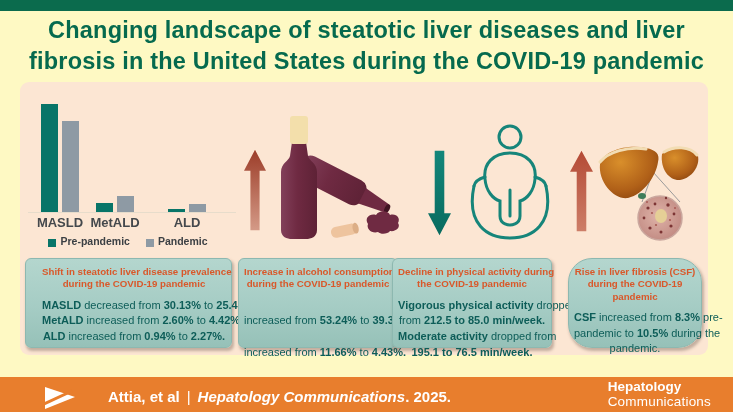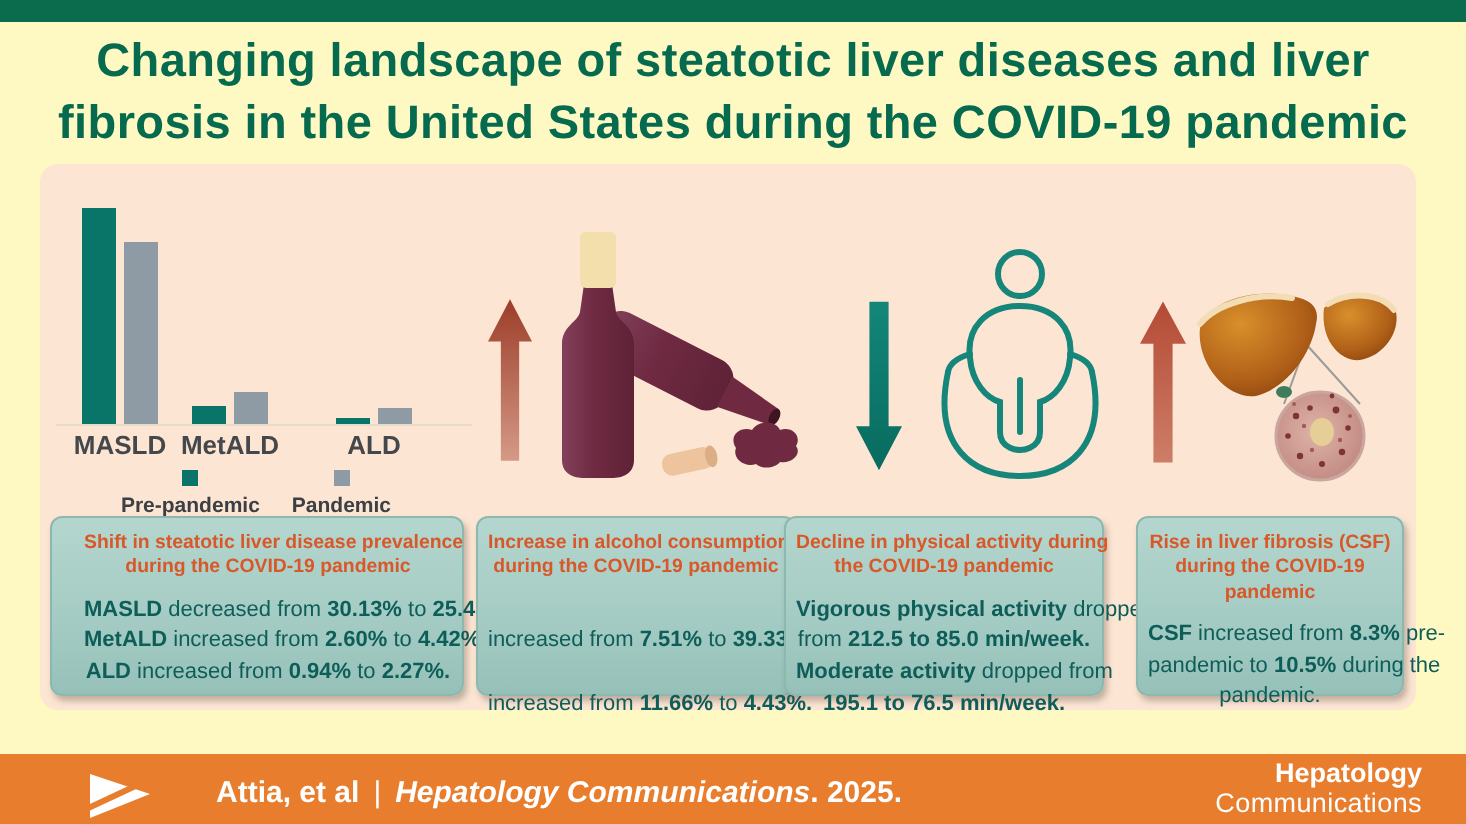--- a/index.html
+++ b/index.html
@@ -11,40 +11,40 @@
   #main-title{position:absolute;left:0;top:15px;width:733px;text-align:center;
       font-size:23.5px;line-height:31px;font-weight:700;color:#066a4e;letter-spacing:0.2px;}
   
   #panel{position:absolute;left:20px;top:82px;width:688px;height:273px;background:#fce6d3;border-radius:9px;}
   
   #chart{position:absolute;left:0;top:0;width:235px;height:175px;}
   .bar{position:absolute;}
   #chart-baseline{position:absolute;left:8px;top:130px;width:208px;height:1px;background:#e7dccb;}
   .cat-label{position:absolute;width:84px;top:133px;text-align:center;font-size:13px;font-weight:700;color:#44484c;}
   #chart-legend{position:absolute;left:0;top:153px;width:216px;display:flex;justify-content:center;gap:16px;}
-  .legend-item{display:flex;align-items:center;gap:4px;font-size:10.5px;font-weight:700;color:#3c4044;flex-direction:column;}
+  .legend-item{display:flex;align-items:flex-end;gap:4px;font-size:10.5px;font-weight:700;color:#3c4044;}
   .legend-swatch{width:8px;height:8px;display:inline-block;}
   
   .illu{position:absolute;}
   
   .box{position:absolute;top:258px;height:90px;box-sizing:border-box;border-radius:6px;
        background:linear-gradient(180deg,#b4d6ce 0%,#a5ccc4 55%,#96c1b8 100%);
        border:1px solid #8db8b0;box-shadow:1.5px 2.5px 3px rgba(90,70,60,.35);
        padding:7px 5px 4px 5px;text-align:center;}
   .box-header{font-size:9.7px;line-height:1.28;font-weight:700;color:#d9582a;white-space:nowrap;}
   .box-body{margin-top:7px;font-size:11px;line-height:1.42;color:#0d5d58;white-space:nowrap;}
   .box-body b{font-weight:700;}
   
   #footer{position:absolute;left:0;top:377px;width:733px;height:35px;background:#e87e2d;}
   #footer-logo{position:absolute;left:26px;top:7px;display:flex;align-items:center;gap:18px;color:#ffffff;flex-direction:column;}
   #footer-logo .logo-text{font-size:19px;font-weight:400;letter-spacing:1px;line-height:20px;}
   #footer-citation{position:absolute;left:108px;top:11px;font-size:15px;font-weight:700;color:#ffffff;}
   #footer-citation .sep{margin:0 7px;font-weight:400;}
   #footer-citation .journal{font-style:italic;}
-  #footer-journal{position:absolute;right:22px;top:3px;color:#ffffff;text-align:right;line-height:14.5px;}
+  #footer-journal{position:absolute;right:22px;top:3px;color:#ffffff;text-align:left;line-height:14.5px;}
   #footer-journal .j1{font-size:13.5px;font-weight:700;}
   #footer-journal .j2{font-size:13.5px;font-weight:400;letter-spacing:0.2px;}
 </style>
 </head>
 <body>
 
 <div id="page">
 
   <div id="top-bar"></div>
 
@@ -184,27 +184,27 @@
       </g>
     </svg>
   </div>
 
   <div class="box" style="left:25px;width:207px;padding-left:16px;">
     <div class="box-header">Shift in steatotic liver disease prevalence<br>during the COVID-19 pandemic</div>
     <div class="box-body"><b>MASLD</b> decreased from <b>30.13%</b> to <b>25.46%.</b><br><b>MetALD</b> increased from <b>2.60%</b> to <b>4.42%.</b><br><b>ALD</b> increased from <b>0.94%</b> to <b>2.27%.</b></div>
   </div>
   <div class="box" style="left:238px;width:160px;">
     <div class="box-header">Increase in alcohol consumption<br>during the COVID-19 pandemic</div>
-    <div class="box-body"><br>increased from <b>7.51%</b> to <b>39.33%.</b><br><br>increased from <b>11.66%</b> to <b>4.43%.</b></div>
+    <div class="box-body"><br>increased from <b>53.24%</b> to <b>39.33%.</b><br><br>increased from <b>11.66%</b> to <b>4.43%.</b></div>
   </div>
   <div class="box" style="left:392px;width:160px;">
     <div class="box-header">Decline in physical activity during<br>the COVID-19 pandemic</div>
     <div class="box-body"><b>Vigorous physical activity</b> dropped<br>from <b>212.5 to 85.0 min/week.</b><br><b>Moderate activity</b> dropped from<br><b>195.1 to 76.5 min/week.</b></div>
   </div>
-  <div class="box" style="left:568px;width:134px;">
+  <div class="box" style="left:568px;width:134px;border-radius:24px;">
     <div class="box-header">Rise in liver fibrosis (CSF)<br>during the COVID-19<br>pandemic</div>
     <div class="box-body"><b>CSF</b> increased from <b>8.3%</b> pre-<br>pandemic to <b>10.5%</b> during the<br>pandemic.</div>
   </div>
 
   <div id="footer">
     <div id="footer-logo">
       <svg width="36" height="28" viewBox="0 0 36 28">
         <path d="M3,3 L33,13 L3,25 Z" fill="#ffffff"></path>
         <path d="M0,21 L30,7" stroke="#e87e2d" stroke-width="3" fill="none"></path>
       </svg>

